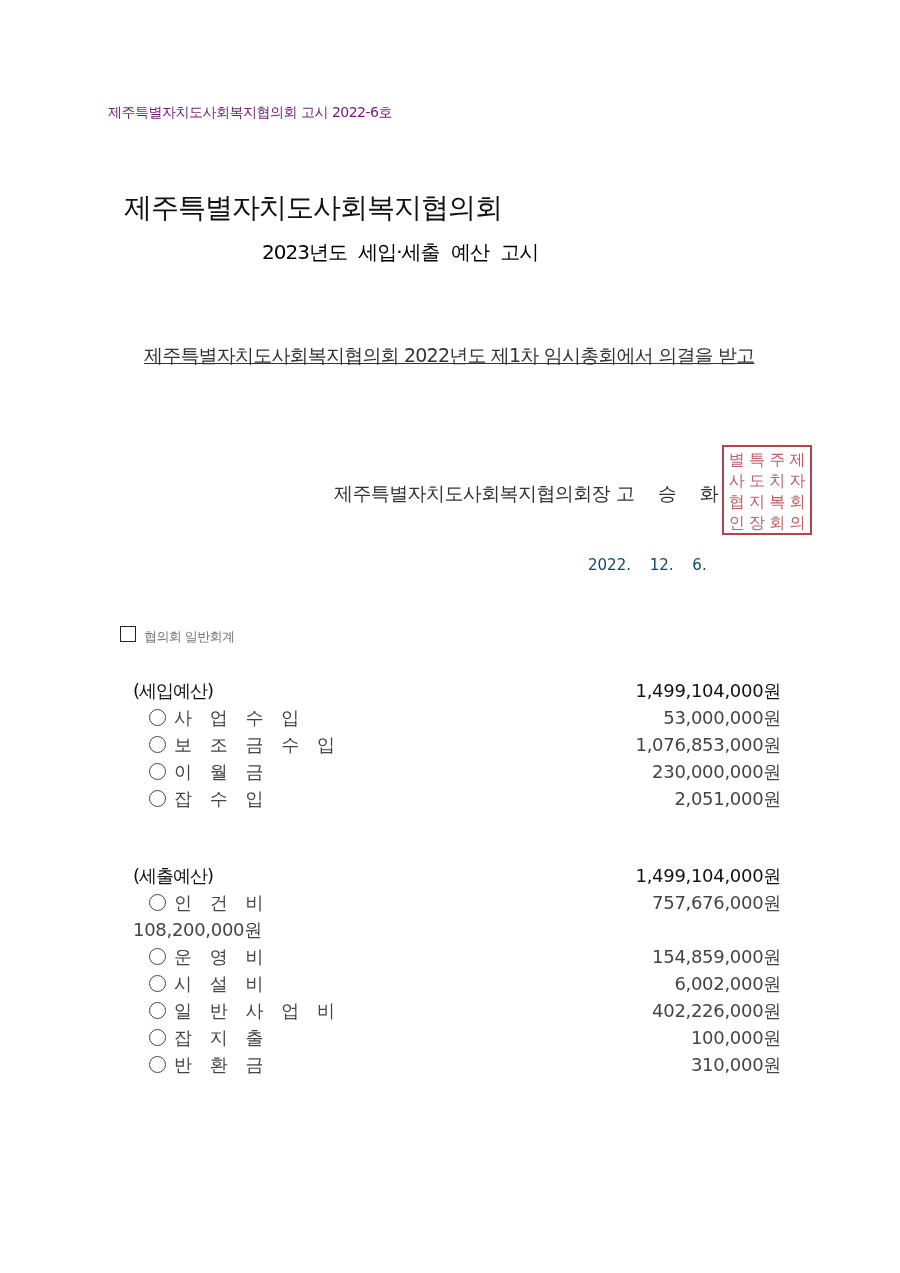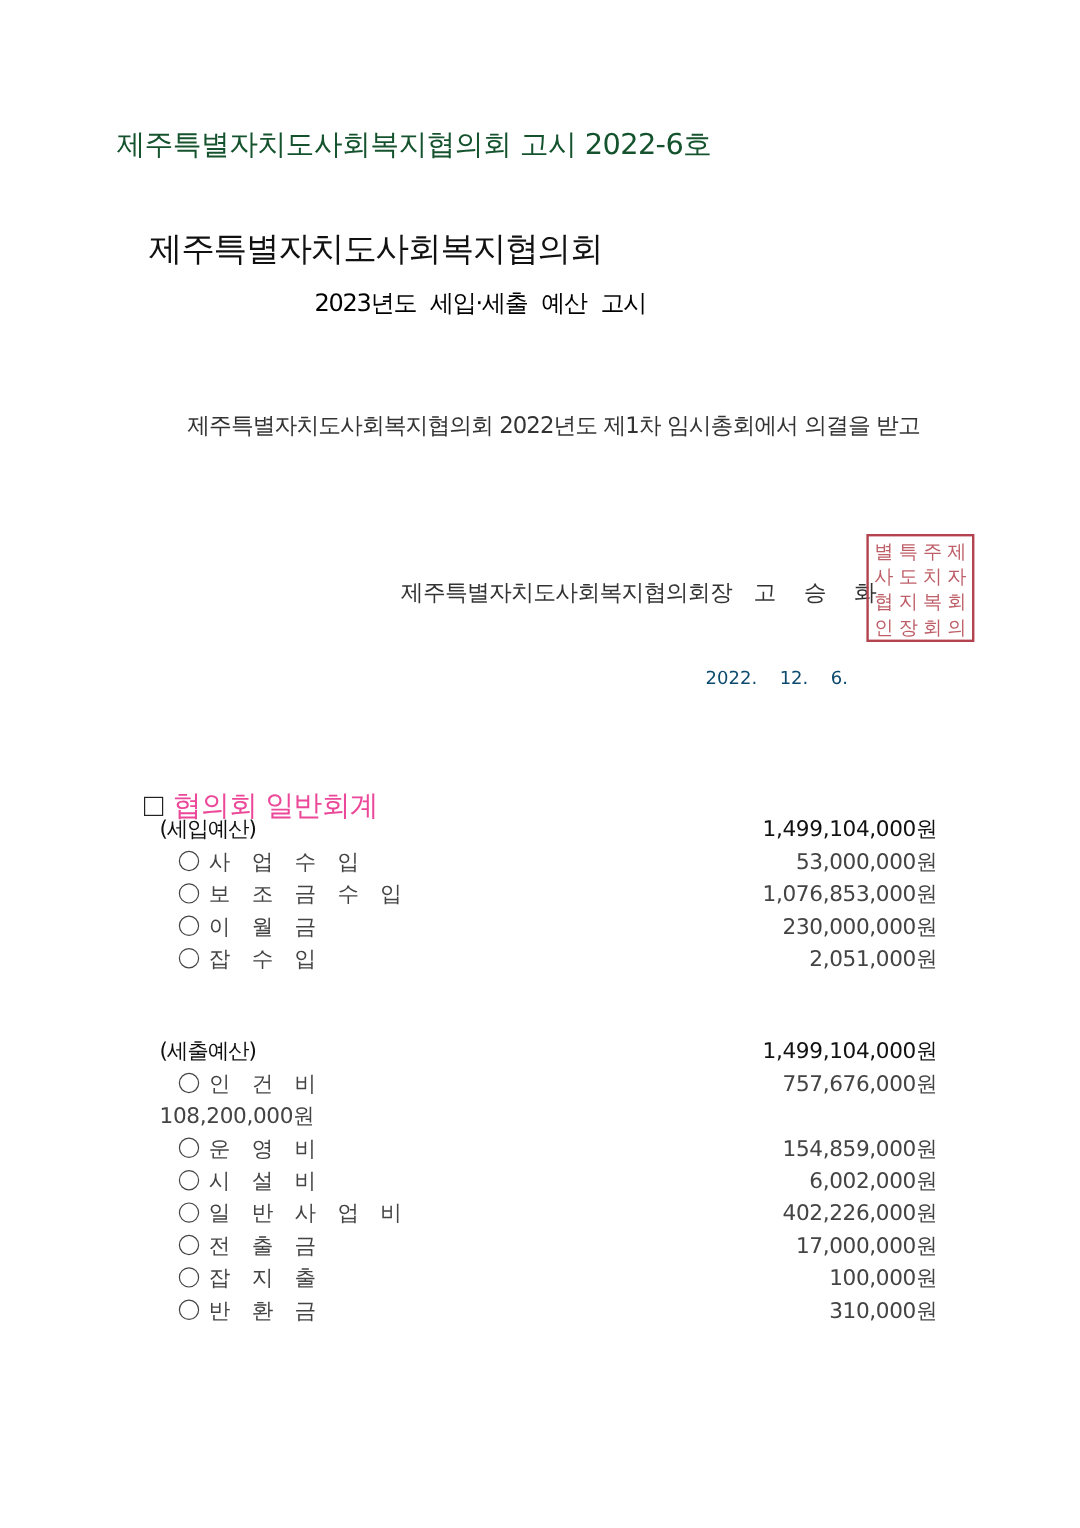--- a/index.html
+++ b/index.html
@@ -11,53 +11,54 @@
       width: 900px;
       height: 1273px;
       position: relative;
       font-family: "DejaVu Sans", "Liberation Sans", sans-serif;
       color: #222222;
       overflow: hidden;
     }
     .abs { position: absolute; white-space: nowrap; }
 
     .notice-number {
-      left: 97px; top: 104px;
-      font-size: 24px; color: #14532d;
+      left: 108px; top: 104px;
+      font-size: 14px; color: #701a75;
       letter-spacing: -0.5px;
     }
     .title-line1 {
       left: 124px; top: 189px;
       font-size: 28px; color: #111111;
       letter-spacing: -1px;
     }
     .title-line2 {
       left: 262px; top: 239px;
       font-size: 20px; color: #000000;
       letter-spacing: -1px;
       word-spacing: 6px;
       text-align: center;
     }
     .body-para {
-      left: 104px; top: 336px;
+      left: 92px; top: 336px;
       width: 700px;
       font-size: 19px; color: #333333;
       line-height: 38px;
       letter-spacing: -0.8px;
       white-space: normal;
+      text-decoration: underline;
     }
     .body-para .indent { display: inline-block; width: 52px; }
     .body-para .line { display: block; white-space: nowrap; }
 
     .signer {
       left: 334px; top: 481px;
       font-size: 19px; color: #333333;
       letter-spacing: -0.6px;
     }
-    .signer .name { margin-left: 18px; word-spacing: 18px; }
+    .signer .name { margin-left: 6px; word-spacing: 18px; }
 
     .stamp {
       left: 722px; top: 445px;
       width: 90px; height: 90px;
       border: 2px solid #b3434e;
       box-sizing: border-box;
       display: grid;
       grid-template-columns: repeat(4, 1fr);
       grid-template-rows: repeat(4, 1fr);
       padding: 3px;
@@ -73,23 +74,22 @@
     }
 
     .date {
       left: 588px; top: 556px;
       font-size: 15px; color: #0c4a6e;
       word-spacing: 14px;
     }
 
     .section-heading {
       left: 120px; top: 626px;
-      font-size: 24px; color: #ec4899;
+      font-size: 13px; color: #737373;
       letter-spacing: -0.6px;
-      margin-top: 29px;
     }
     .section-heading .box {
       display: inline-block;
       width: 14px; height: 14px;
       border: 1.5px solid #222;
       margin-right: 8px;
       vertical-align: -1px;
     }
 
     .budget-block {
@@ -201,24 +201,20 @@
   </div>
   <div class="budget-row">
     <span class="label"><span class="bullet"></span><span>시 설 비</span></span>
     <span class="amount">6,002,000원</span>
   </div>
   <div class="budget-row">
     <span class="label"><span class="bullet"></span><span>일 반 사 업 비</span></span>
     <span class="amount">402,226,000원</span>
   </div>
   <div class="budget-row">
-    <span class="label"><span class="bullet"></span><span>전 출 금</span></span>
-    <span class="amount">17,000,000원</span>
-  </div>
-  <div class="budget-row">
     <span class="label"><span class="bullet"></span><span>잡 지 출</span></span>
     <span class="amount">100,000원</span>
   </div>
   <div class="budget-row">
     <span class="label"><span class="bullet"></span><span>반 환 금</span></span>
     <span class="amount">310,000원</span>
   </div>
 </div>
 
 </body></html>

